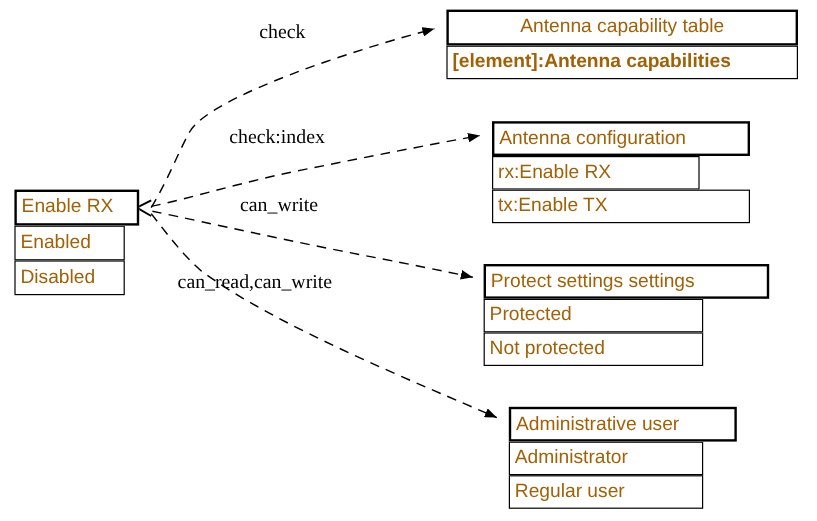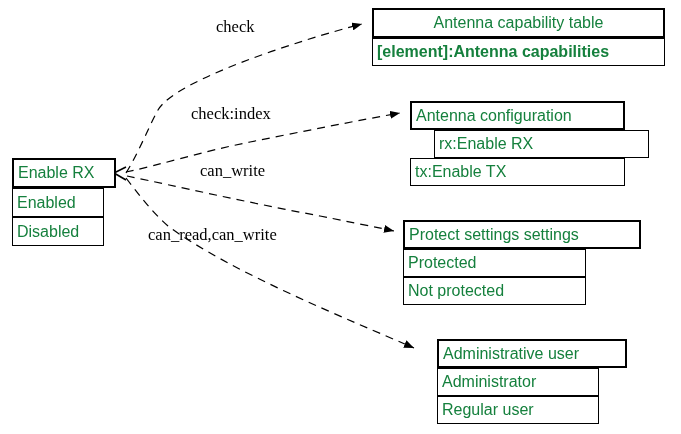--- a/index.html
+++ b/index.html
@@ -25,21 +25,21 @@
   }
   .node {
     position: absolute;
     box-sizing: border-box;
   }
   .rec-row {
     position: absolute;
     box-sizing: border-box;
     border: 1px solid #000000;
     background: #ffffff;
-    color: #15803d;
+    color: #a16207;
     font-family: "Liberation Sans", sans-serif;
     font-size: 16px;
     line-height: 1;
     display: flex;
     align-items: center;
     white-space: nowrap;
     overflow: visible;
   }
   .rec-row.head {
     border-width: 2px;
@@ -92,31 +92,31 @@
     <div class="rec-row align-left" style="left:0px; top:59px; width:92px; height:29px;">Disabled</div>
   </div>
 
   <div class="node" style="left:372px; top:8px; width:293px; height:57px;">
     <div class="rec-row head align-center" style="left:0px; top:0px; width:293px; height:30px;">Antenna capability table</div>
     <div class="rec-row align-left" style="left:0px; top:30px; width:293px; height:28px;font-weight:bold;">[element]:Antenna capabilities</div>
   </div>
 
   <div class="node" style="left:410px; top:101px; width:215px; height:84px;">
     <div class="rec-row head align-left" style="left:0px; top:0px; width:215px; height:29px;">Antenna configuration</div>
-    <div class="rec-row align-left" style="left:0px; top:29px; width:215px; height:28px;margin-left:24px;">rx:Enable RX</div>
+    <div class="rec-row align-left" style="left:0px; top:29px; width:173px; height:28px;">rx:Enable RX</div>
     <div class="rec-row align-left" style="left:0px; top:57px; width:215px; height:28px;">tx:Enable TX</div>
   </div>
 
   <div class="node" style="left:403px; top:220px; width:238px; height:84px;">
     <div class="rec-row head align-left" style="left:0px; top:0px; width:238px; height:29px;">Protect settings settings</div>
     <div class="rec-row align-left" style="left:0px; top:29px; width:183px; height:28px;">Protected</div>
     <div class="rec-row align-left" style="left:0px; top:57px; width:183px; height:28px;">Not protected</div>
   </div>
 
-  <div class="node" style="left:424px; top:339px; width:190px; height:84px;margin-left:13px;">
+  <div class="node" style="left:424px; top:339px; width:190px; height:84px;">
     <div class="rec-row head align-left" style="left:0px; top:0px; width:190px; height:29px;">Administrative user</div>
     <div class="rec-row align-left" style="left:0px; top:29px; width:162px; height:28px;">Administrator</div>
     <div class="rec-row align-left" style="left:0px; top:57px; width:162px; height:28px;">Regular user</div>
   </div>
 
   <div class="edge-label" style="left:216px; top:19px;">check</div>
 
   <div class="edge-label" style="left:191px; top:106px;">check:index</div>
 
   <div class="edge-label" style="left:200px; top:163px;">can_write</div>

